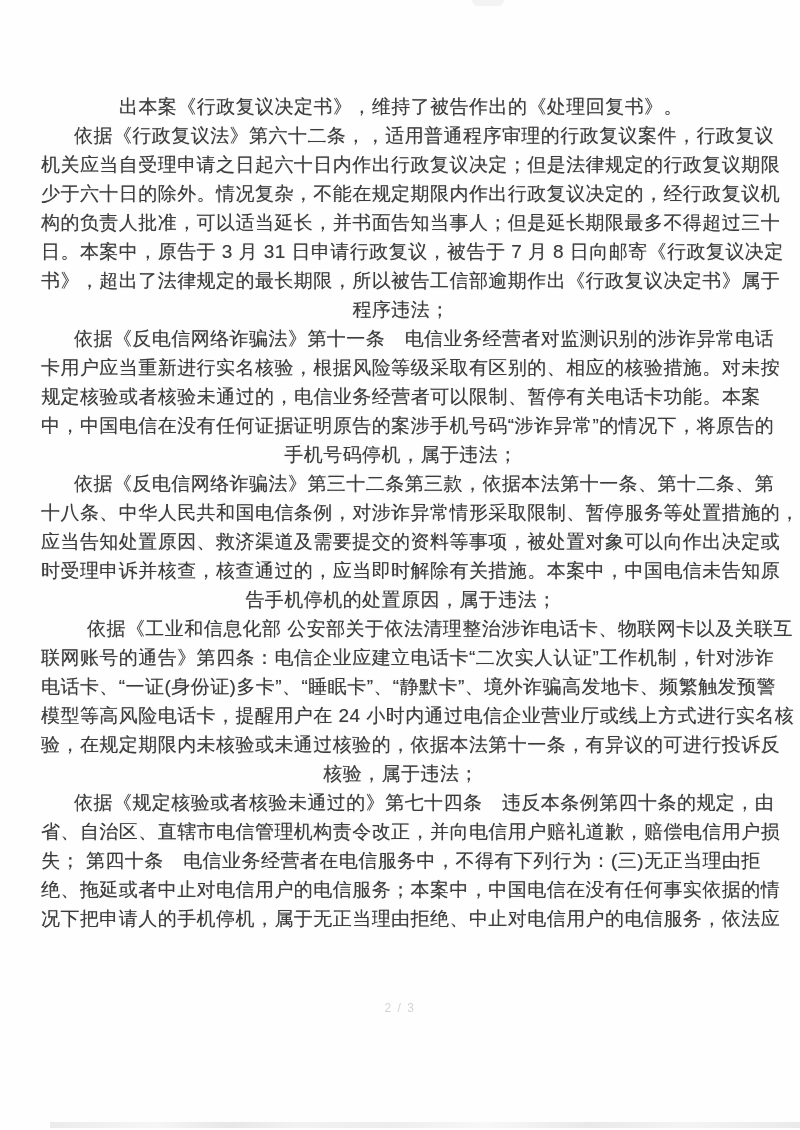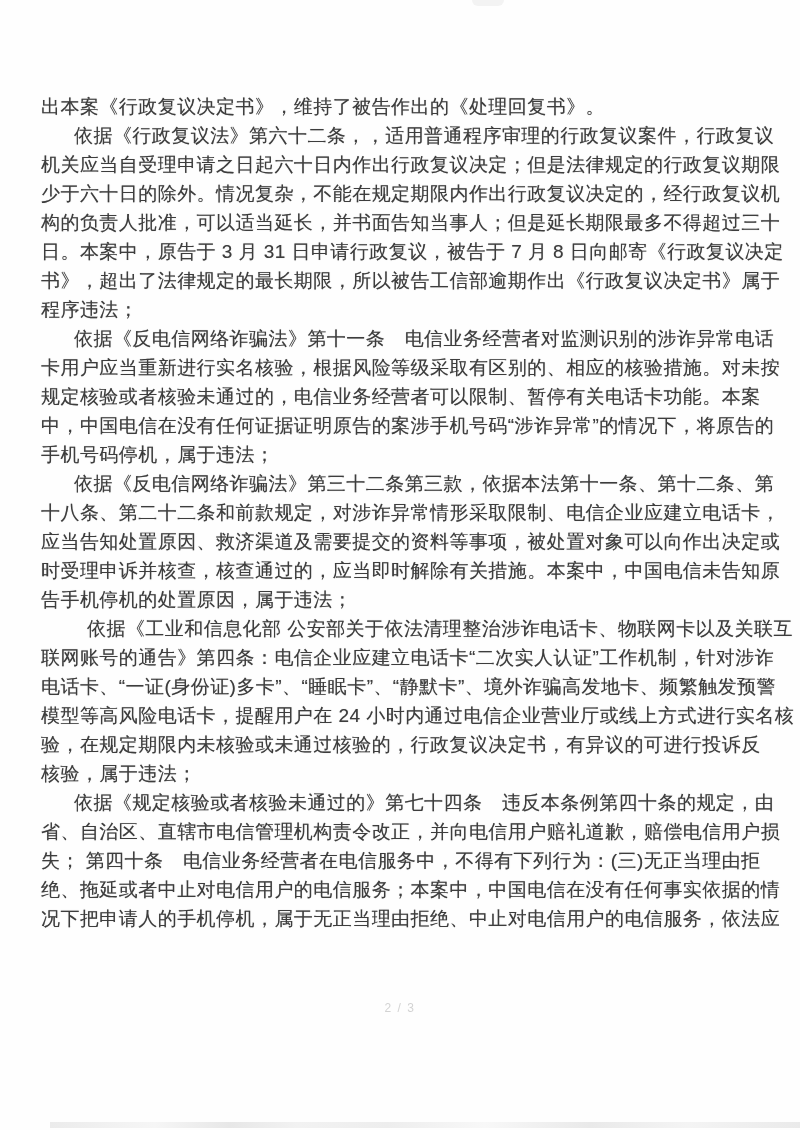--- a/index.html
+++ b/index.html
@@ -20,20 +20,21 @@
     color: #3d3d3d;
     font-size: 19px;
     letter-spacing: 0.45px;
     text-shadow: 0 0 0.7px rgba(70,70,70,0.55);
   }
   .line {
     height: 29px;
     line-height: 29px;
     white-space: pre;
     overflow: visible;
+    text-align: center;
   }
   .indent { padding-left: 33px; }
   .indent-lg { padding-left: 46px; }
   .footer {
     position: absolute;
     top: 1001px; left: 0; right: 0;
     text-align: center;
     font-size: 12px;
     letter-spacing: 1.5px;
     color: #d3d3d3;
@@ -69,29 +70,29 @@
     <div class="line">构的负责人批准，可以适当延长，并书面告知当事人；但是延长期限最多不得超过三十</div>
     <div class="line">日。本案中，原告于 3 月 31 日申请行政复议，被告于 7 月 8 日向邮寄《行政复议决定</div>
     <div class="line">书》，超出了法律规定的最长期限，所以被告工信部逾期作出《行政复议决定书》属于</div>
     <div class="line">程序违法；</div>
     <div class="line indent">依据《反电信网络诈骗法》第十一条　电信业务经营者对监测识别的涉诈异常电话</div>
     <div class="line">卡用户应当重新进行实名核验，根据风险等级采取有区别的、相应的核验措施。对未按</div>
     <div class="line">规定核验或者核验未通过的，电信业务经营者可以限制、暂停有关电话卡功能。本案</div>
     <div class="line">中，中国电信在没有任何证据证明原告的案涉手机号码“涉诈异常”的情况下，将原告的</div>
     <div class="line">手机号码停机，属于违法；</div>
     <div class="line indent">依据《反电信网络诈骗法》第三十二条第三款，依据本法第十一条、第十二条、第</div>
-    <div class="line">十八条、第二十二条和前款规定，对涉诈异常情形采取限制、电信企业应建立电话卡，</div>
+    <div class="line">十八条、中华人民共和国电信条例，对涉诈异常情形采取限制、暂停服务等处置措施的，</div>
     <div class="line">应当告知处置原因、救济渠道及需要提交的资料等事项，被处置对象可以向作出决定或</div>
     <div class="line">时受理申诉并核查，核查通过的，应当即时解除有关措施。本案中，中国电信未告知原</div>
     <div class="line">告手机停机的处置原因，属于违法；</div>
     <div class="line indent-lg">依据《工业和信息化部 公安部关于依法清理整治涉诈电话卡、物联网卡以及关联互</div>
     <div class="line">联网账号的通告》第四条：电信企业应建立电话卡“二次实人认证”工作机制，针对涉诈</div>
     <div class="line">电话卡、“一证(身份证)多卡”、“睡眠卡”、“静默卡”、境外诈骗高发地卡、频繁触发预警</div>
     <div class="line">模型等高风险电话卡，提醒用户在 24 小时内通过电信企业营业厅或线上方式进行实名核</div>
-    <div class="line">验，在规定期限内未核验或未通过核验的，行政复议决定书，有异议的可进行投诉反</div>
+    <div class="line">验，在规定期限内未核验或未通过核验的，依据本法第十一条，有异议的可进行投诉反</div>
     <div class="line">核验，属于违法；</div>
     <div class="line indent">依据《规定核验或者核验未通过的》第七十四条　违反本条例第四十条的规定，由</div>
     <div class="line">省、自治区、直辖市电信管理机构责令改正，并向电信用户赔礼道歉，赔偿电信用户损</div>
     <div class="line">失； 第四十条　电信业务经营者在电信服务中，不得有下列行为：(三)无正当理由拒</div>
     <div class="line">绝、拖延或者中止对电信用户的电信服务；本案中，中国电信在没有任何事实依据的情</div>
     <div class="line">况下把申请人的手机停机，属于无正当理由拒绝、中止对电信用户的电信服务，依法应</div>
   </div>
 
   <div class="footer">2 / 3</div>
 

